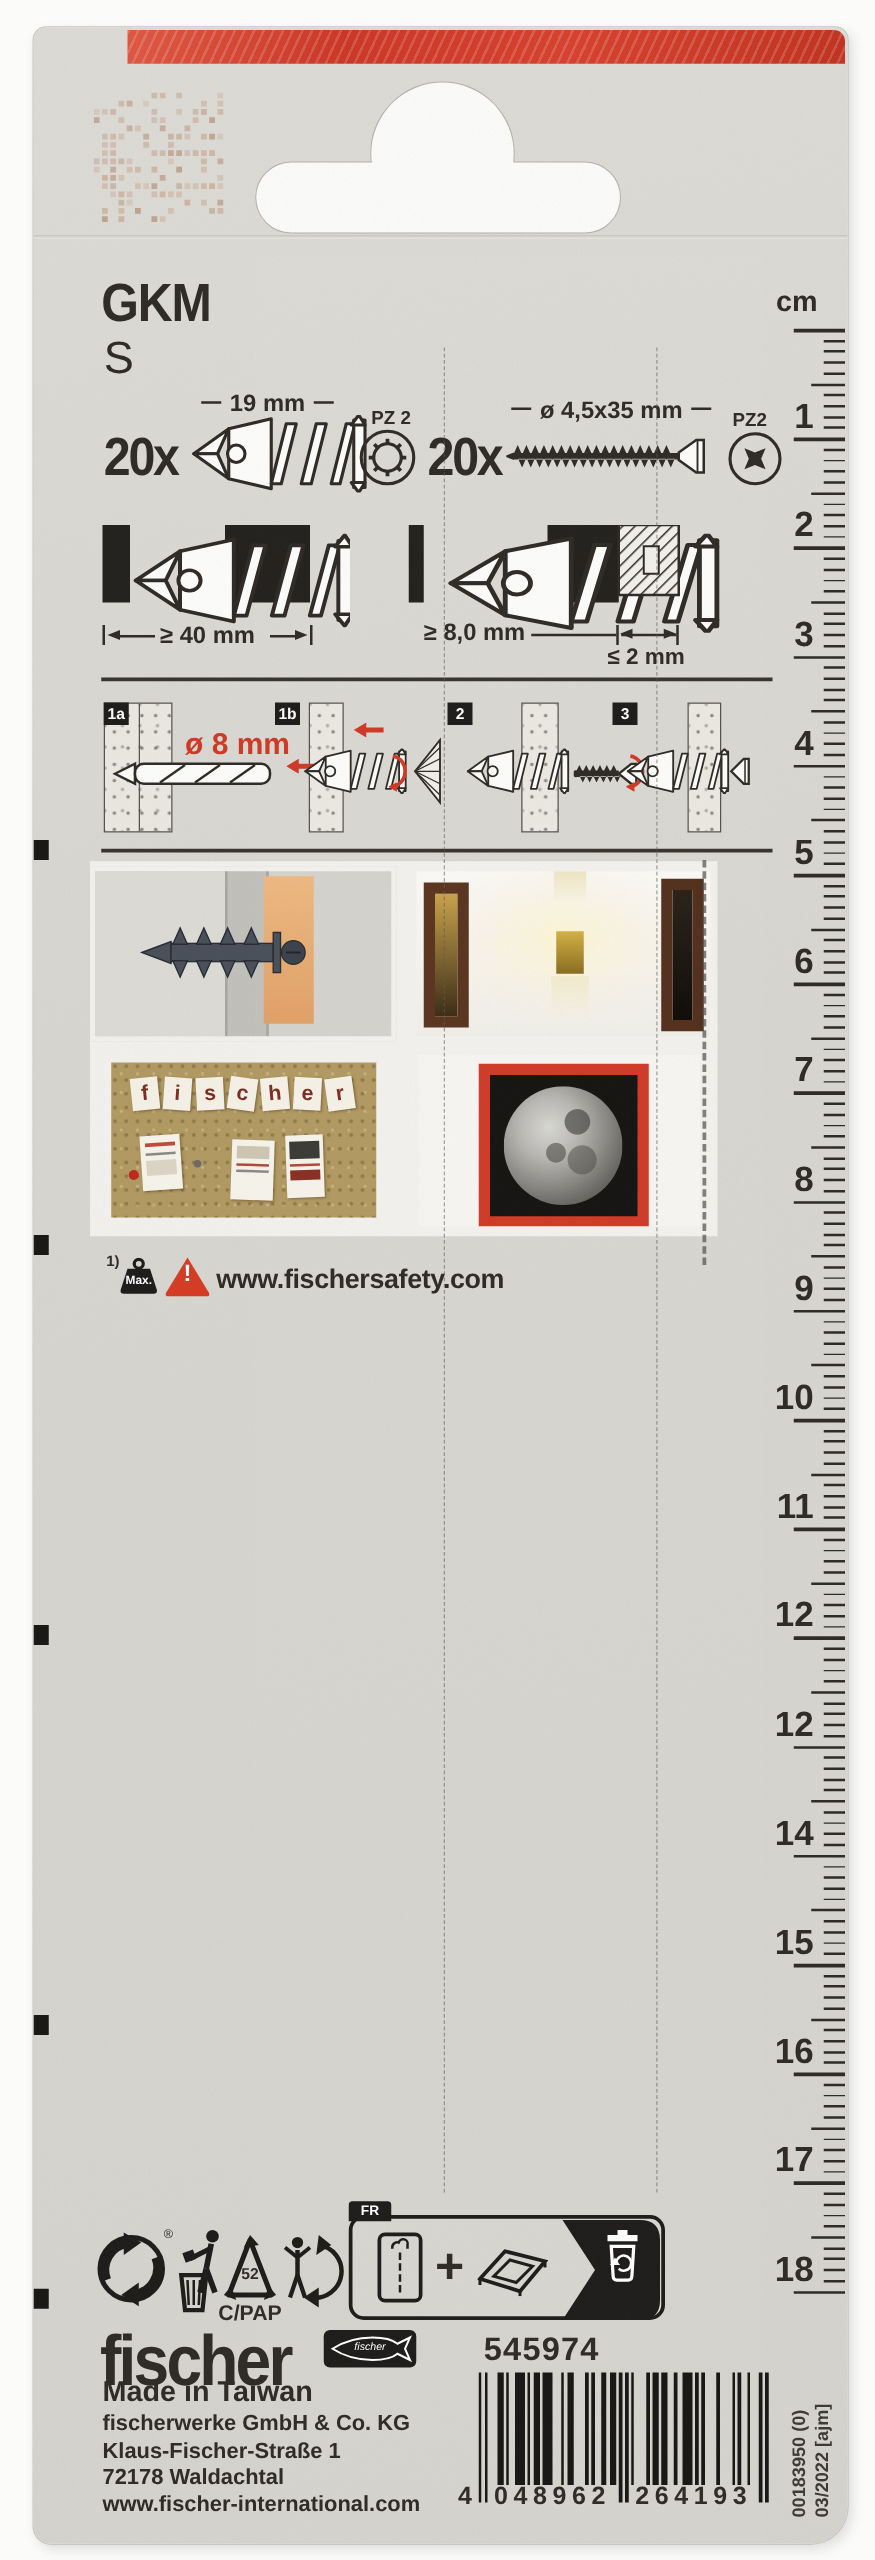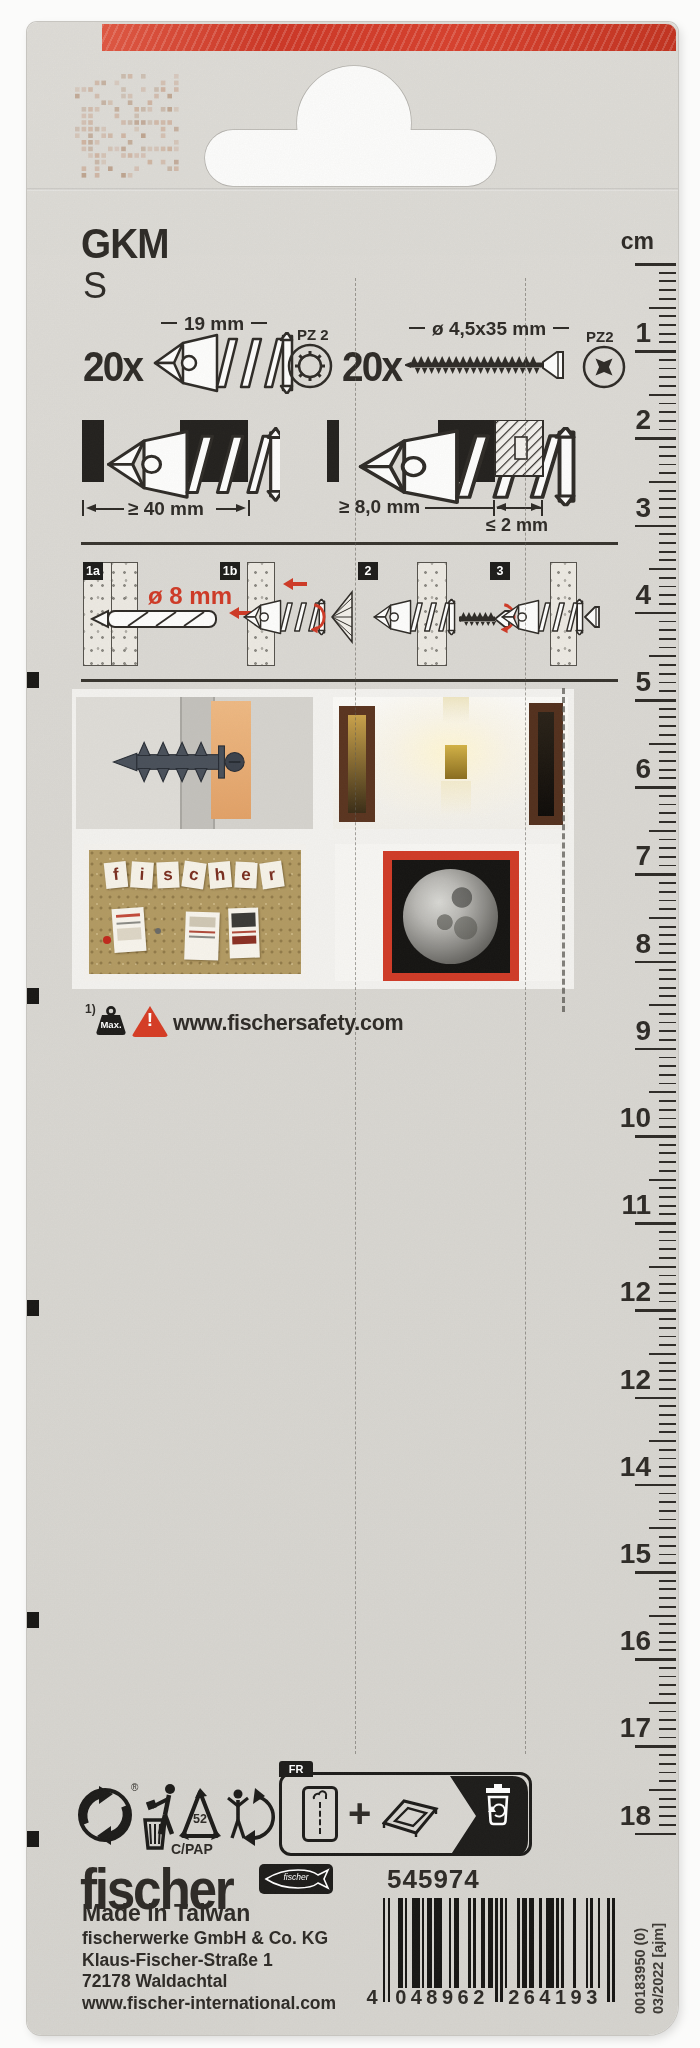--- a/index.html
+++ b/index.html
@@ -447,21 +447,21 @@
     <line x1="16" y1="42" x2="16" y2="62" stroke="#1d1c1a" stroke-width="2"></line>
     <line x1="21" y1="42" x2="20" y2="62" stroke="#1d1c1a" stroke-width="2"></line>
   </svg>
   <svg class="abs" style="left:152px;top:1766px" width="42" height="52" viewBox="0 0 42 52">
     <path d="M21,4 L38,48 H4 Z" fill="none" stroke="#1d1c1a" stroke-width="4" stroke-linejoin="round"></path>
     <polygon points="21,0 28,8 16,10" fill="#1d1c1a"></polygon>
     <polygon points="42,48 32,52 36,41" fill="#1d1c1a"></polygon>
     <polygon points="0,48 10,52 6,41" fill="#1d1c1a"></polygon>
   </svg>
   <div class="abs b" style="left:152px;top:1790px;width:42px;text-align:center;font-size:12.5px">52</div>
-  <div class="abs b" style="left:144px;top:1819px;width:58px;font-size:14px">C/PAP</div>
+  <div class="abs b" style="left:144px;top:1819px;width:58px;text-align:center;font-size:17px">C/PAP</div>
   <svg class="abs" style="left:198px;top:1760px" width="52" height="70" viewBox="0 0 52 70">
     <circle cx="13" cy="12" r="4.5" fill="#1d1c1a"></circle>
     <line x1="13" y1="18" x2="13" y2="38" stroke="#1d1c1a" stroke-width="3.6"></line>
     <line x1="13" y1="24" x2="3" y2="16" stroke="#1d1c1a" stroke-width="3"></line>
     <line x1="13" y1="24" x2="23" y2="16" stroke="#1d1c1a" stroke-width="3"></line>
     <line x1="13" y1="38" x2="7" y2="56" stroke="#1d1c1a" stroke-width="3.4"></line>
     <line x1="13" y1="38" x2="19" y2="56" stroke="#1d1c1a" stroke-width="3.4"></line>
     <path d="M30,14 A21,21 0 1 1 24,56" fill="none" stroke="#1d1c1a" stroke-width="3.6"></path>
     <polygon points="30,6 40,14 28,22" fill="#1d1c1a"></polygon>
     <polygon points="30,48 18,56 30,64" fill="#1d1c1a"></polygon>

